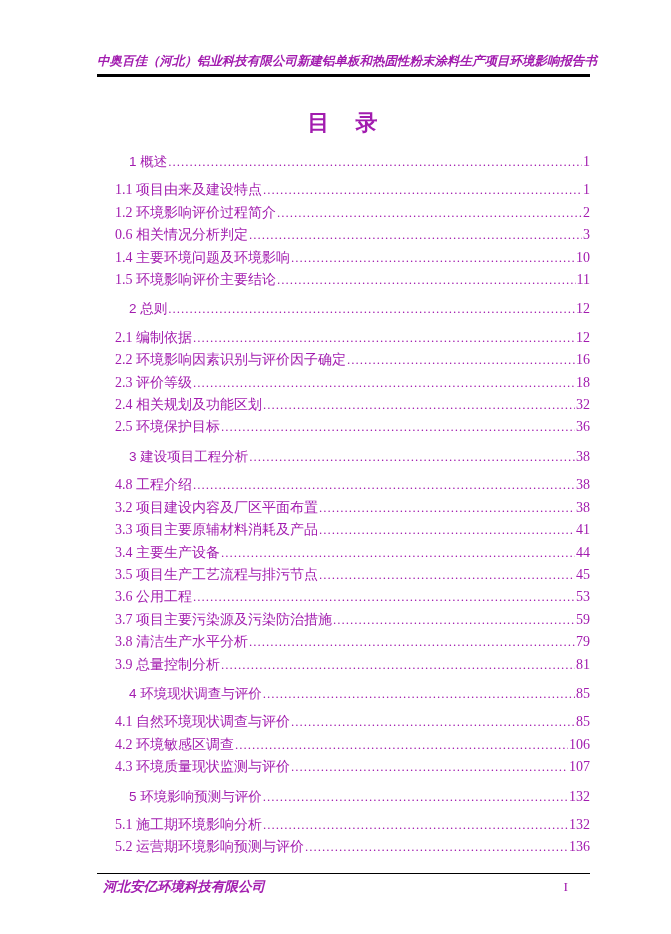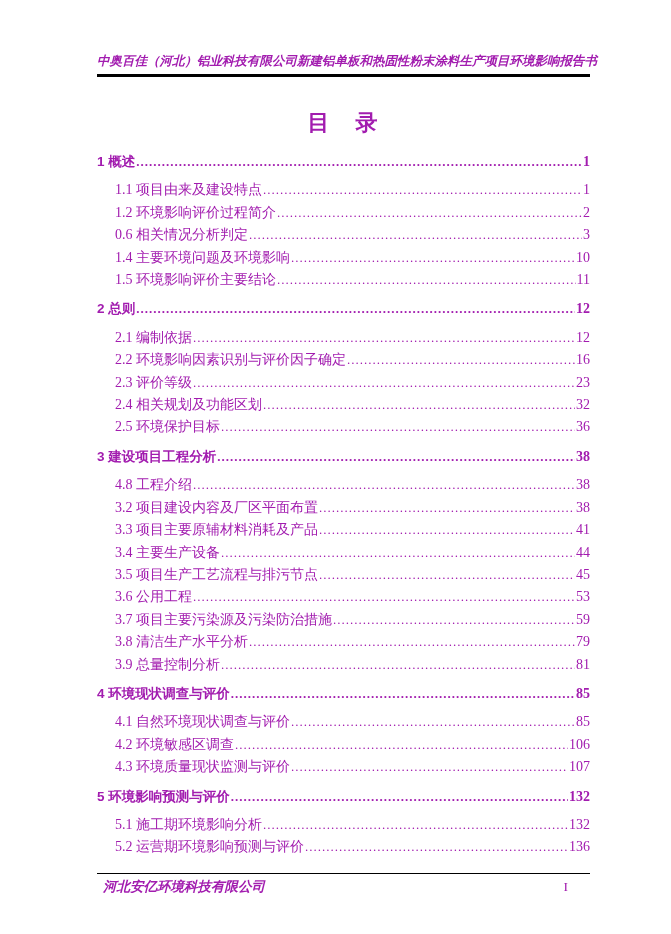--- a/index.html
+++ b/index.html
@@ -51,21 +51,22 @@
   }
   .toc-row {
     display: flex;
     align-items: baseline;
     line-height: 22.4px;
     font-size: 14px;
   }
   .toc-row.l1 {
     margin-top: 7px;
     margin-bottom: 6px;
-    font-weight: bold;
+    font-weight: normal;
+    margin-left: 32px;
   }
   .toc-row.l1 .toc-label {
     font-family: "Liberation Sans", "DejaVu Sans", sans-serif;
     font-size: 13.5px;
   }
   .toc-row.l2 {
     padding-left: 18px;
   }
   .toc-label {
     white-space: nowrap;
@@ -165,21 +166,21 @@
           <span class="toc-page">12</span>
         </div>
         <div class="toc-row l2">
           <span class="toc-label">2.2 环境影响因素识别与评价因子确定</span>
           <span class="toc-dots"></span>
           <span class="toc-page">16</span>
         </div>
         <div class="toc-row l2">
           <span class="toc-label">2.3 评价等级</span>
           <span class="toc-dots"></span>
-          <span class="toc-page">23</span>
+          <span class="toc-page">18</span>
         </div>
         <div class="toc-row l2">
           <span class="toc-label">2.4 相关规划及功能区划</span>
           <span class="toc-dots"></span>
           <span class="toc-page">32</span>
         </div>
         <div class="toc-row l2">
           <span class="toc-label">2.5 环境保护目标</span>
           <span class="toc-dots"></span>
           <span class="toc-page">36</span>

